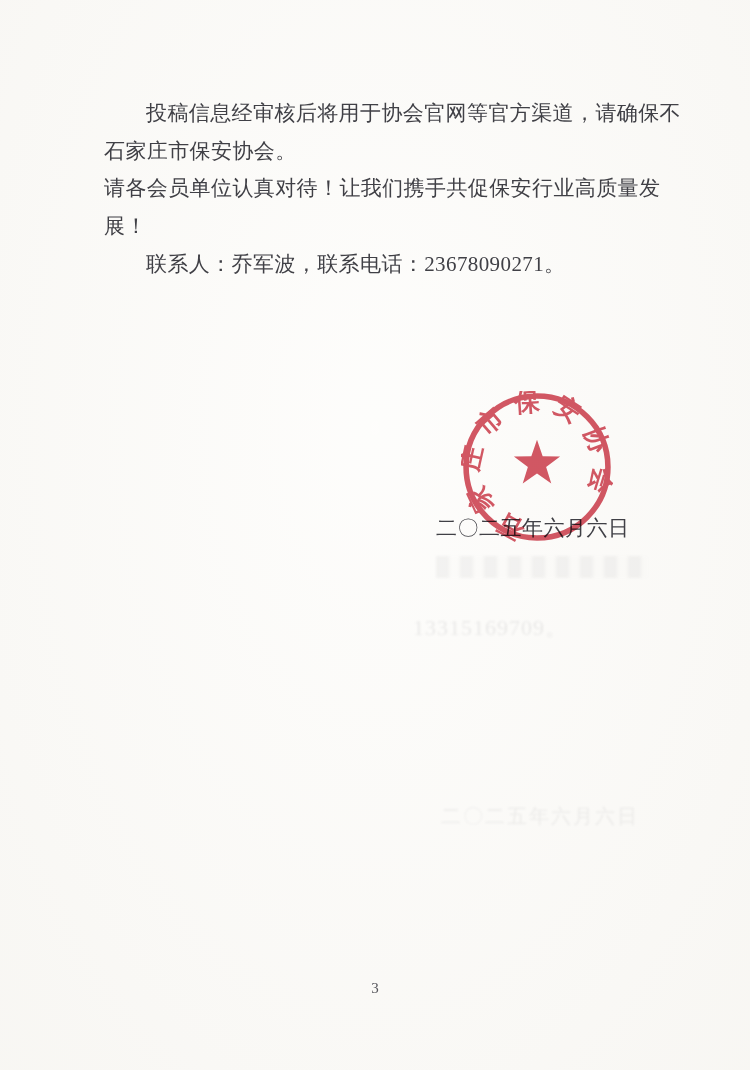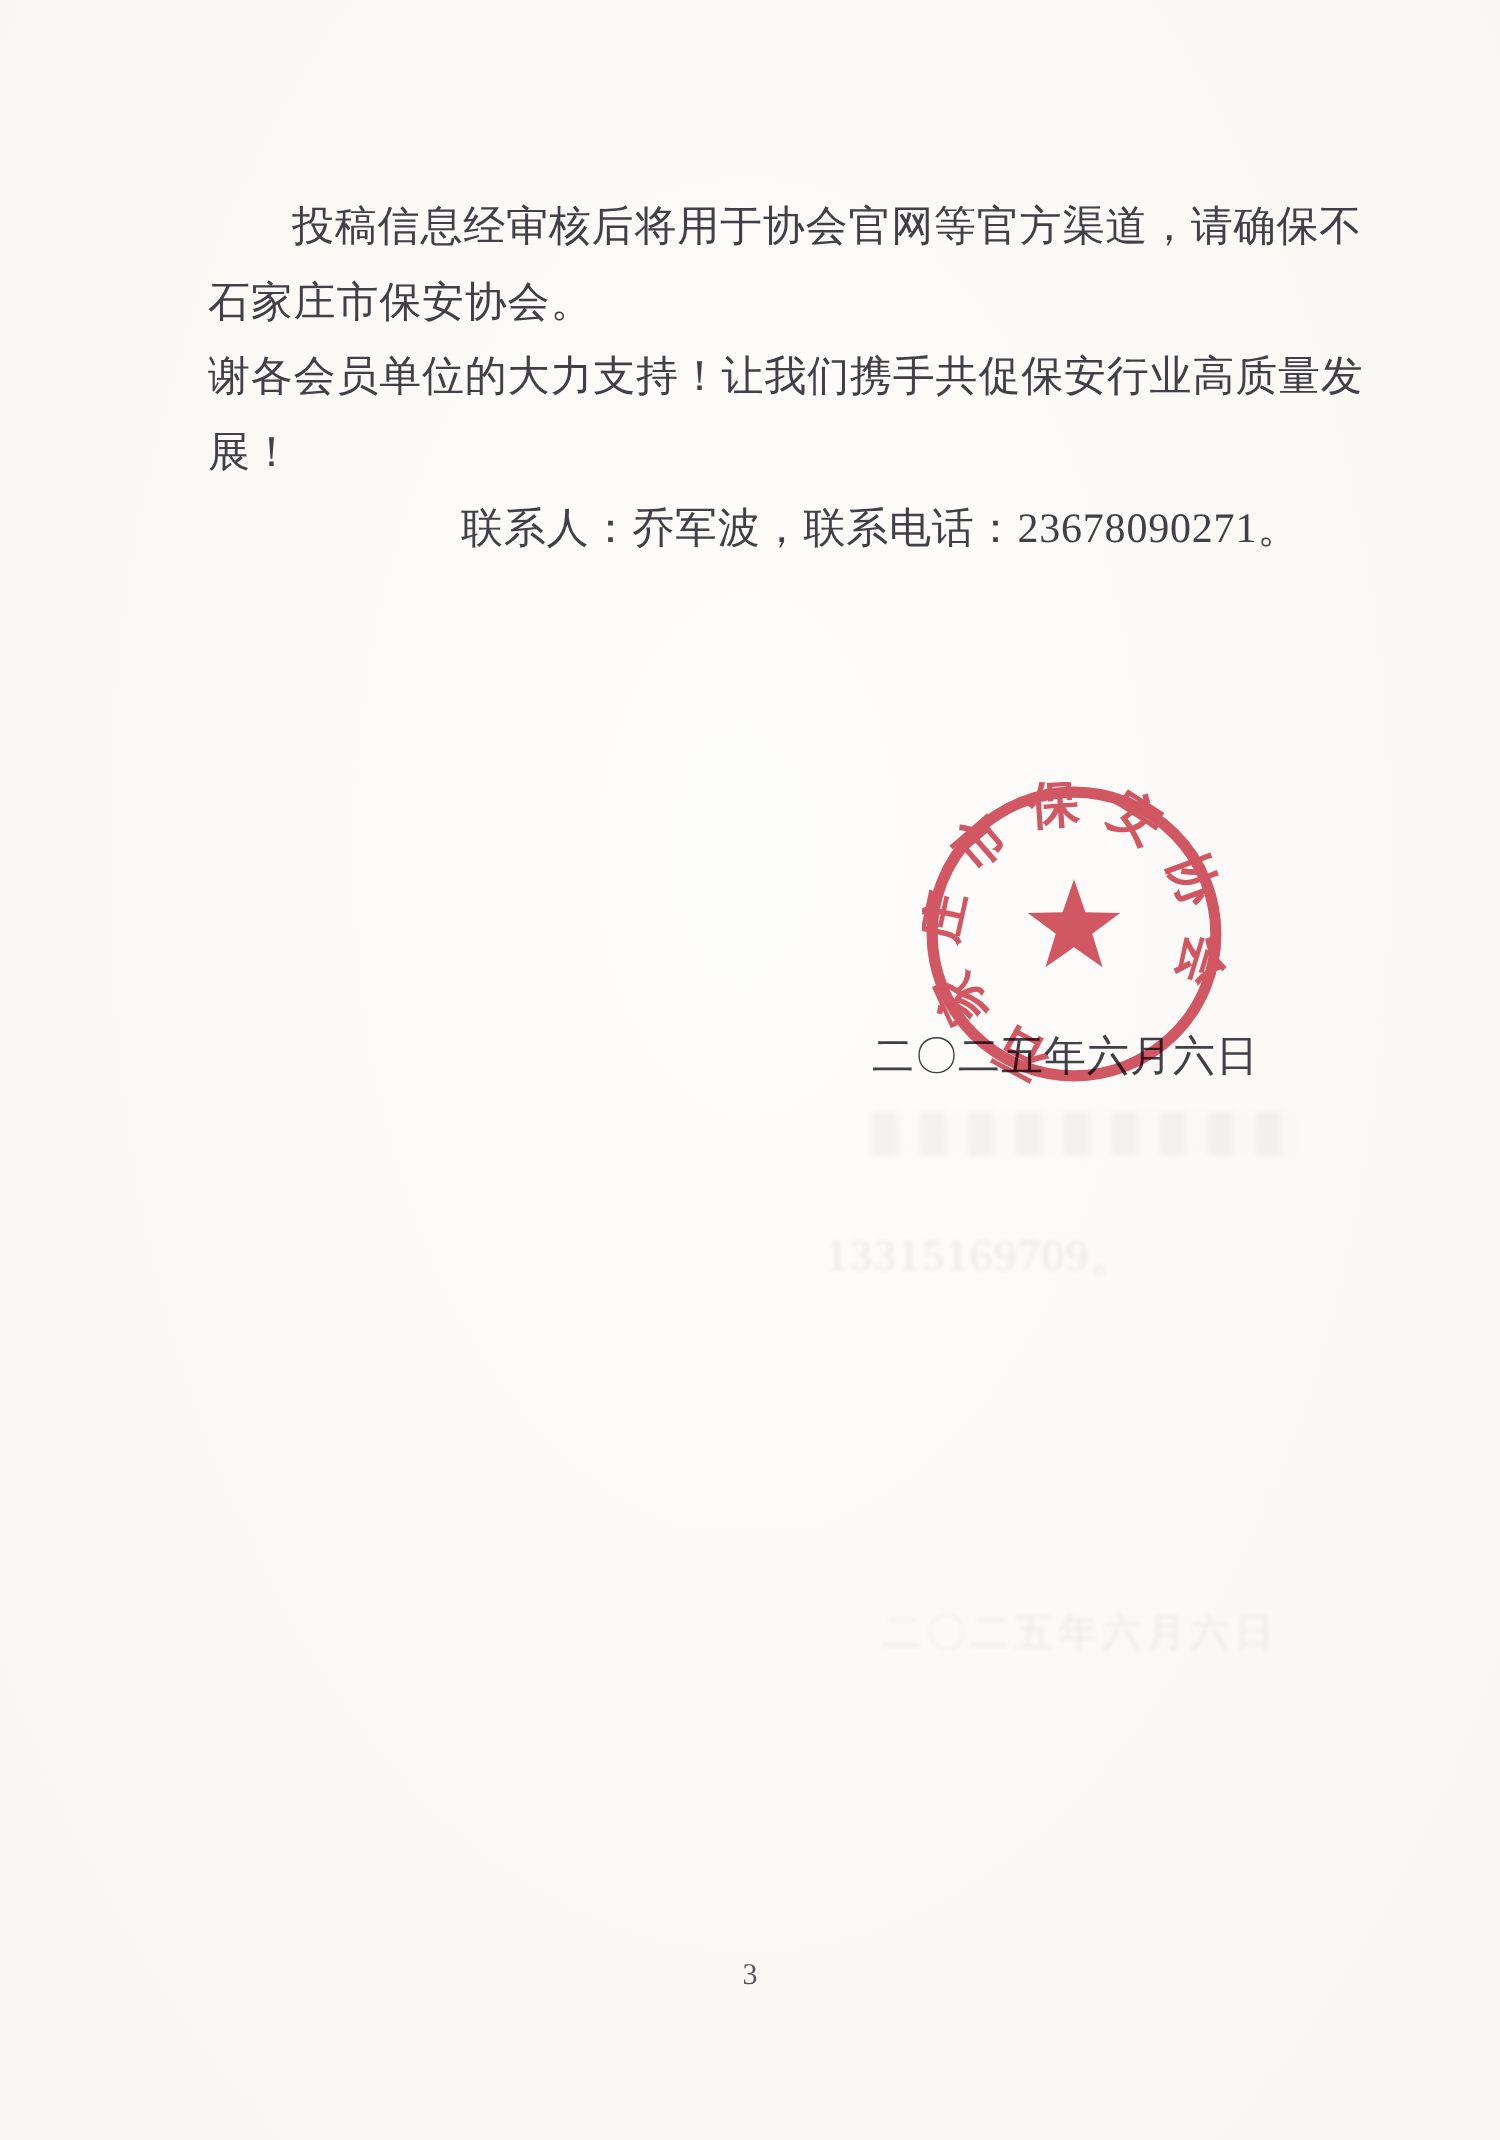--- a/index.html
+++ b/index.html
@@ -18,21 +18,21 @@
   }
   .content {
     position: absolute;
     left: 104px; top: 95px; width: 546px;
     color: #404046;
     font-size: 21px;
     line-height: 37.7px;
     letter-spacing: 0.4px;
   }
   .doc-line { white-space: nowrap; }
-  .doc-line.indent { padding-left: 42px; text-align: right; }
+  .doc-line.indent { padding-left: 42px; }
   .date-line {
     position: absolute;
     left: 436px; top: 466px;
     color: #404046;
     font-size: 21px;
     letter-spacing: 0.5px;
     white-space: nowrap;
     z-index: 2;
     margin-top: 48px;
   }
@@ -91,21 +91,21 @@
   }
 </style>
 </head>
 <body>
 
 <div class="paper-texture"></div>
 
 <div class="content">
   <div class="doc-line indent">投稿信息经审核后将用于协会官网等官方渠道，请确保不</div>
   <div class="doc-line">石家庄市保安协会。</div>
-  <div class="doc-line">谢各会员单位的大力支持！让我们携手共促保安行业高质量发</div>
+  <div class="doc-line">请各会员单位认真对待！让我们携手共促保安行业高质量发</div>
   <div class="doc-line">展！</div>
   <div class="doc-line indent">联系人：乔军波，联系电话：23678090271。</div>
 </div>
 
 <div class="date-line">二〇二五年六月六日</div>
 
 <div class="seal">
   <svg viewBox="0 0 150 150" xmlns="http://www.w3.org/2000/svg">
     <circle cx="75" cy="75" r="70" fill="none" stroke="#ce4150" stroke-width="5.5"></circle>
     <polygon fill="#ce4150" points="75,48 80.6,64.3 97.8,64.6 84,74.9 89.1,91.4 75,81.5 60.9,91.4 66,74.9 52.2,64.6 69.4,64.3"></polygon>

